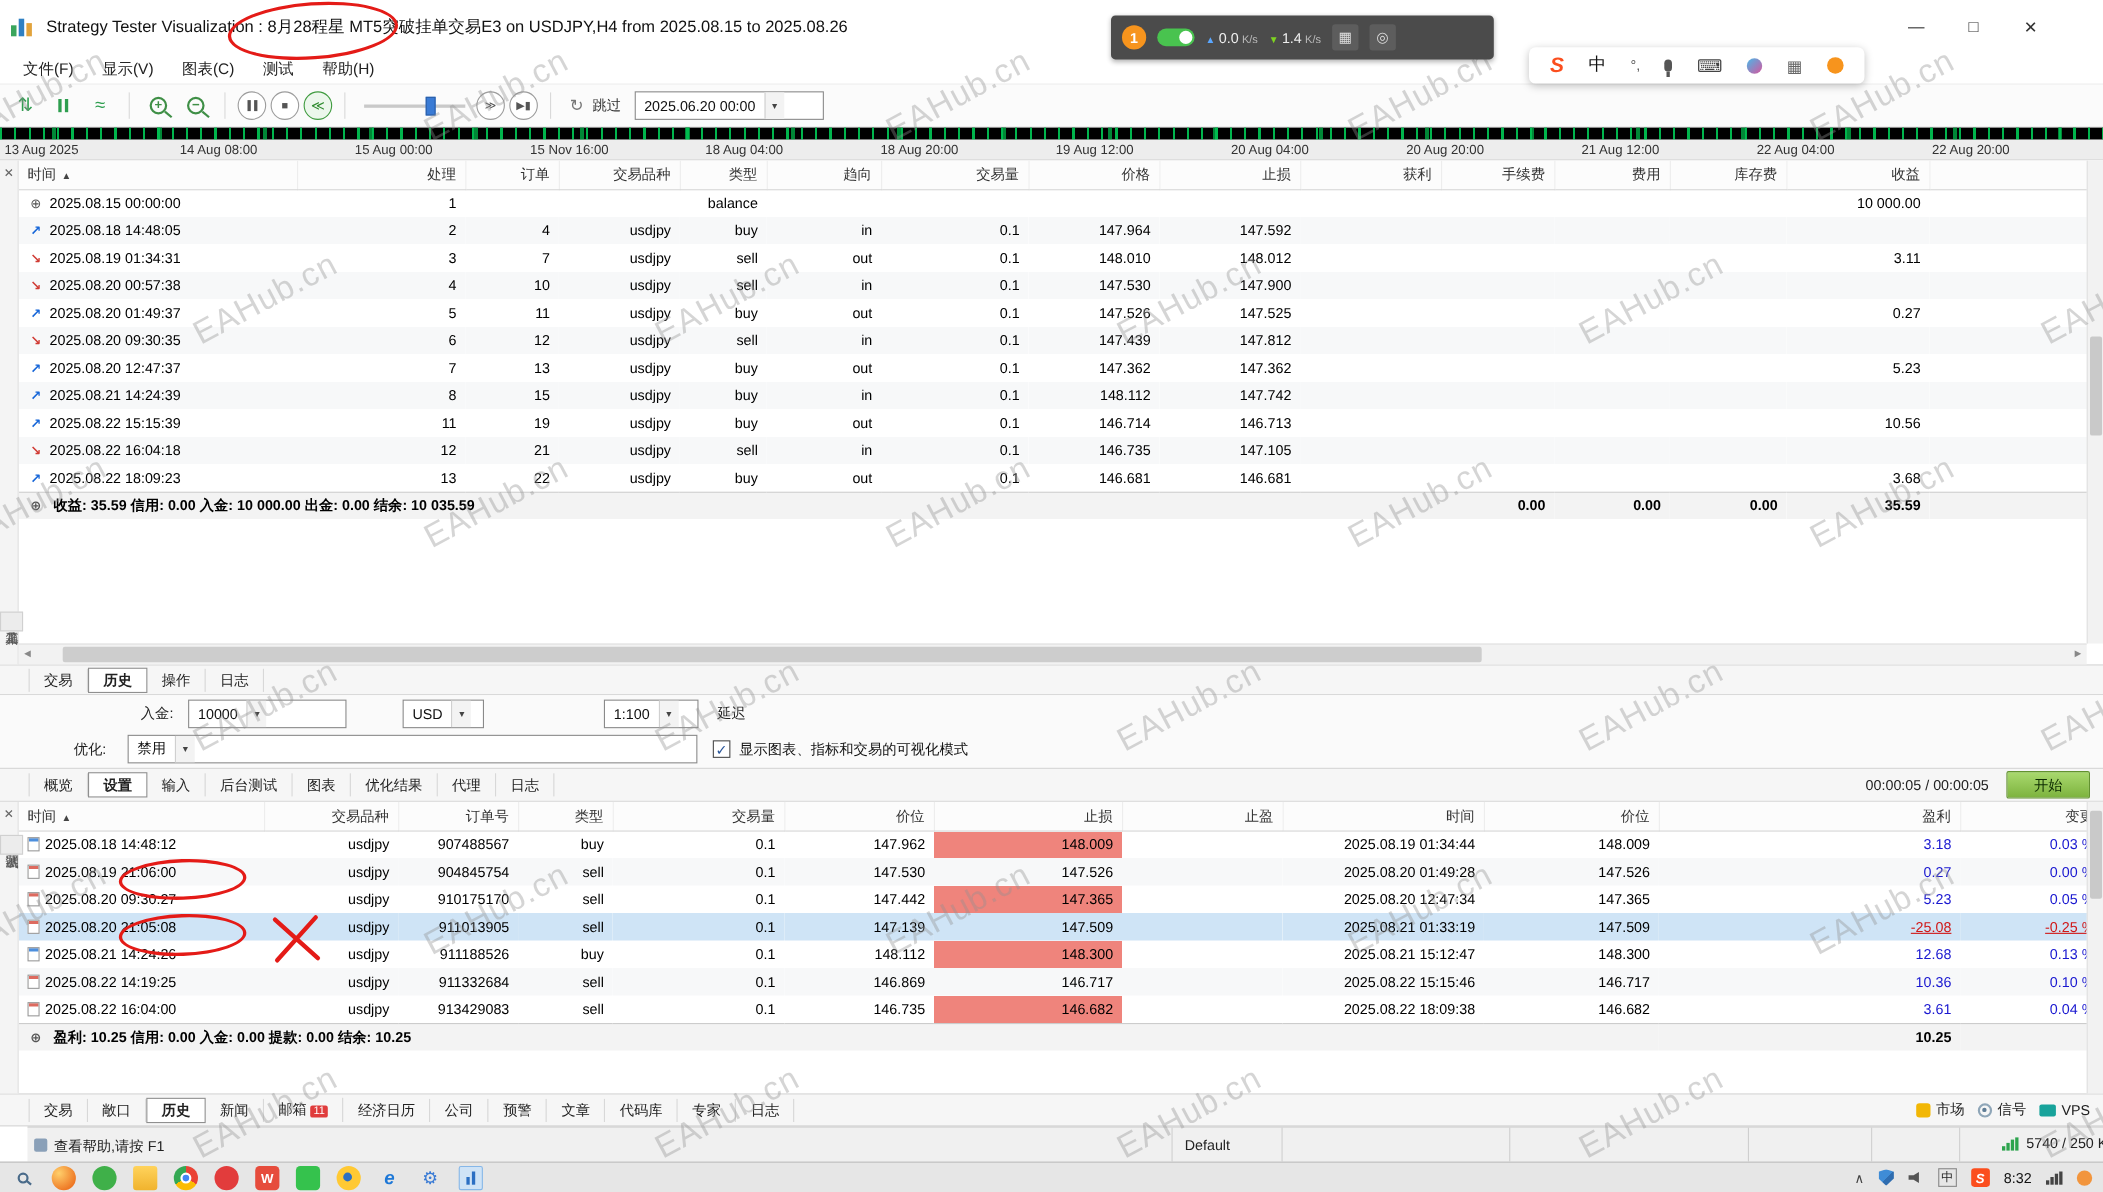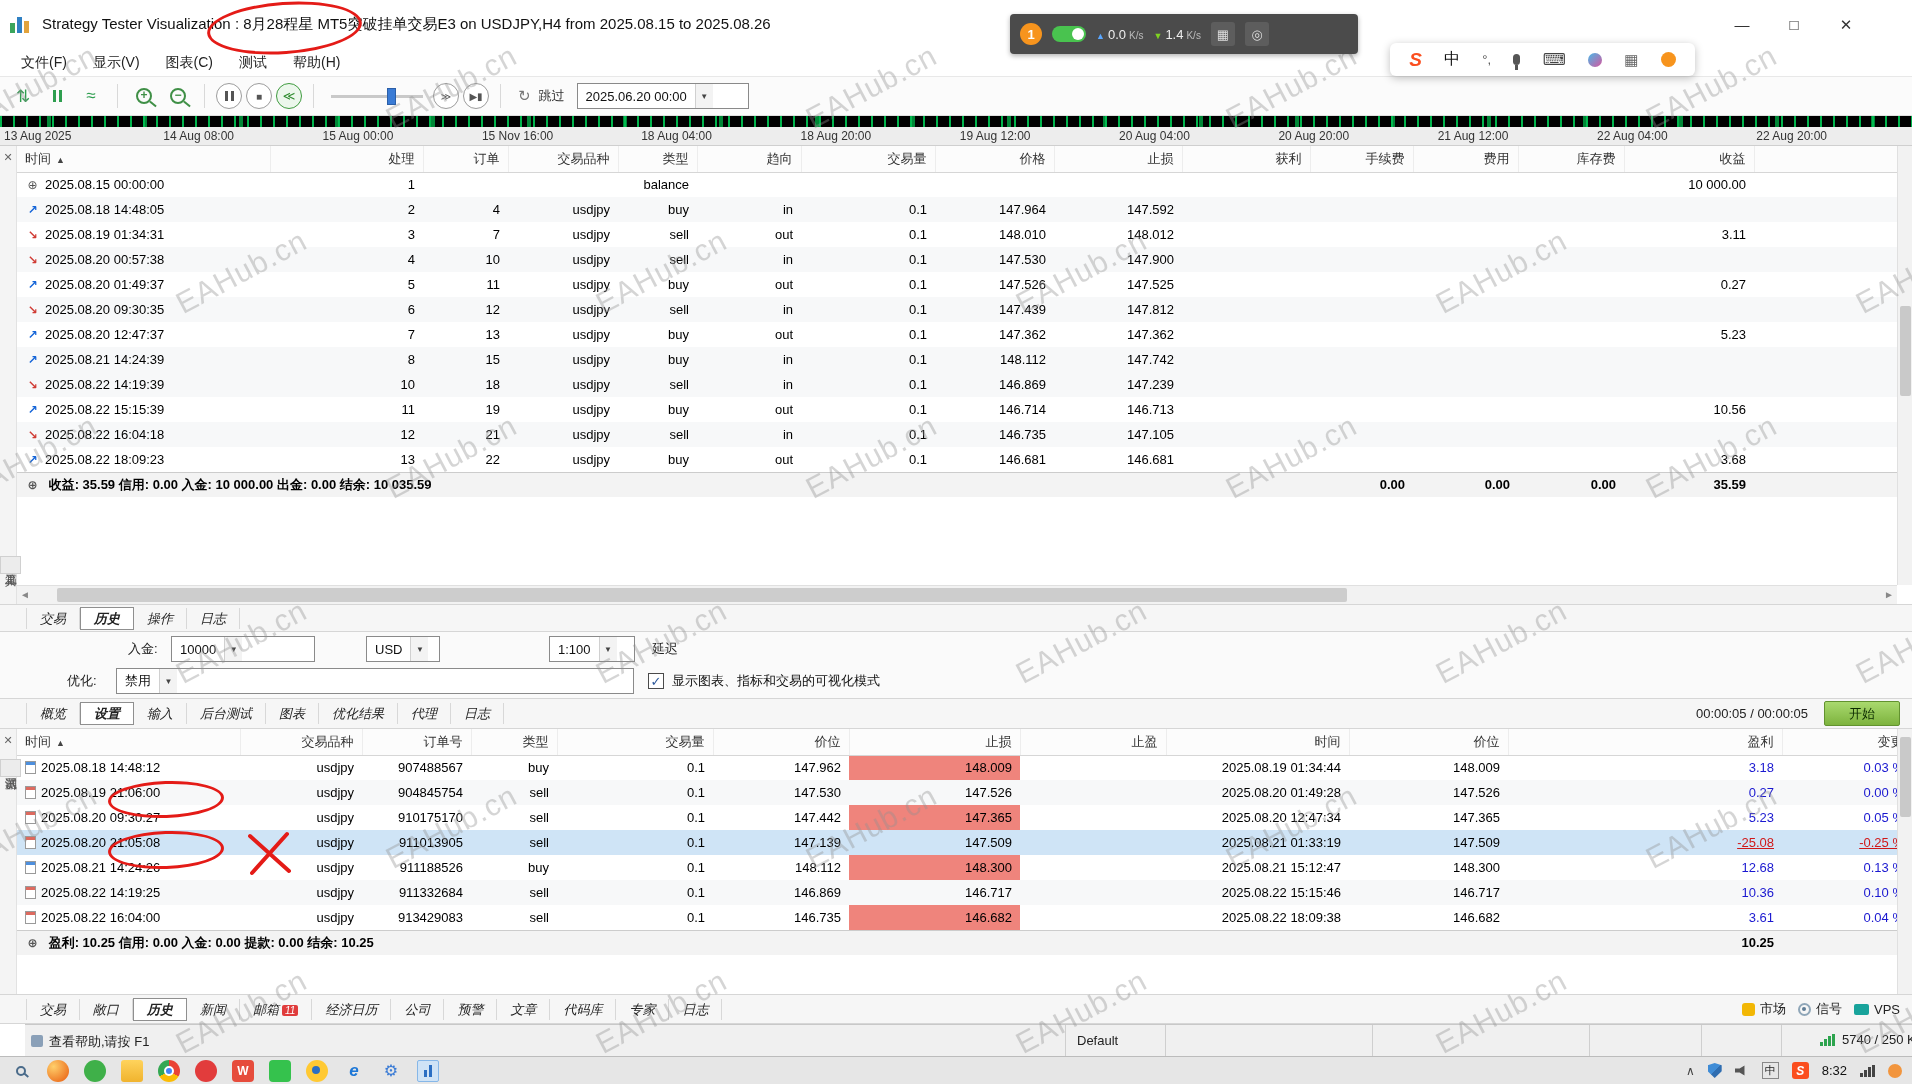--- a/index.html
+++ b/index.html
@@ -87,21 +87,21 @@
 .sarr{position:absolute;left:3px;top:3px;font-size:10px;color:#888;}
 .sarr.right{left:auto;right:3px;}
 .hthumb{position:absolute;left:40px;width:1290px;top:2px;bottom:2px;background:#cdcdcd;border-radius:2px;}
 
 
 .tabstrip{position:absolute;left:0;width:100%;background:#f6f6f6;border-top:1px solid #d6d6d6;border-bottom:1px solid #d6d6d6;display:flex;align-items:center;padding-left:26px;}
 .toolbox-tabs{top:604px;height:28px;}
 .tester-tabs{top:698px;height:31px;padding-right:12px;}
 .bottom-tabs{top:994px;height:30px;padding-right:12px;}
 .tabs{display:flex;align-items:center;height:100%;}
-.tab{font-size:13px;color:#222;padding:4px 13px;line-height:1;border-right:1px solid #d8d8d8;font-style:italic;}
+.tab{font-size:13px;color:#222;padding:4px 13px;line-height:1;border-right:1px solid #d8d8d8;}
 .tabs .tab:first-child,.tabstrip > .tab:first-child{border-left:1px solid #d8d8d8;}
 .tab.active{background:#fff;border:1px solid #8f8f8f;font-weight:bold;}
 .tabstrip .right{margin-left:auto;display:flex;align-items:center;gap:12px;}
 .elapsed{font-size:13px;color:#222;margin-right:4px;}
 .startbtn{width:76px;height:25px;background:linear-gradient(#a9d96e,#7db33e);border:1px solid #62922f;border-radius:2px;font-size:13px;color:#0c2b00;font-family:inherit;}
 .badge{background:#e03c3c;color:#fff;font-size:10px;border-radius:2px;padding:0 3px;margin-left:3px;}
 .ritem{display:inline-flex;align-items:center;gap:5px;font-size:13px;color:#222;}
 .ric.market{width:13px;height:13px;background:#f2b705;border-radius:3px;display:inline-block;}
 .ric.signal{width:13px;height:13px;border-radius:50%;border:2px solid #8fa6b8;position:relative;display:inline-block;}
 .ric.signal::after{content:'';position:absolute;left:2.5px;top:2.5px;width:4px;height:4px;border-radius:50%;background:#5f7popup}
@@ -462,37 +462,20 @@
             <td>0.1</td>
             <td>148.112</td>
             <td>147.742</td>
             <td></td>
             <td></td>
             <td></td>
             <td></td>
             <td></td>
             <td></td>
           </tr>
-          <tr class="alt">
-            <td class="c-left"><span class="rowicon sell">↘</span>2025.08.22 14:19:39</td>
-            <td>10</td>
-            <td>18</td>
-            <td>usdjpy</td>
-            <td>sell</td>
-            <td>in</td>
-            <td>0.1</td>
-            <td>146.869</td>
-            <td>147.239</td>
-            <td></td>
-            <td></td>
-            <td></td>
-            <td></td>
-            <td></td>
-            <td></td>
-          </tr>
           <tr>
             <td class="c-left"><span class="rowicon buy">↗</span>2025.08.22 15:15:39</td>
             <td>11</td>
             <td>19</td>
             <td>usdjpy</td>
             <td>buy</td>
             <td>out</td>
             <td>0.1</td>
             <td>146.714</td>
             <td>146.713</td>

